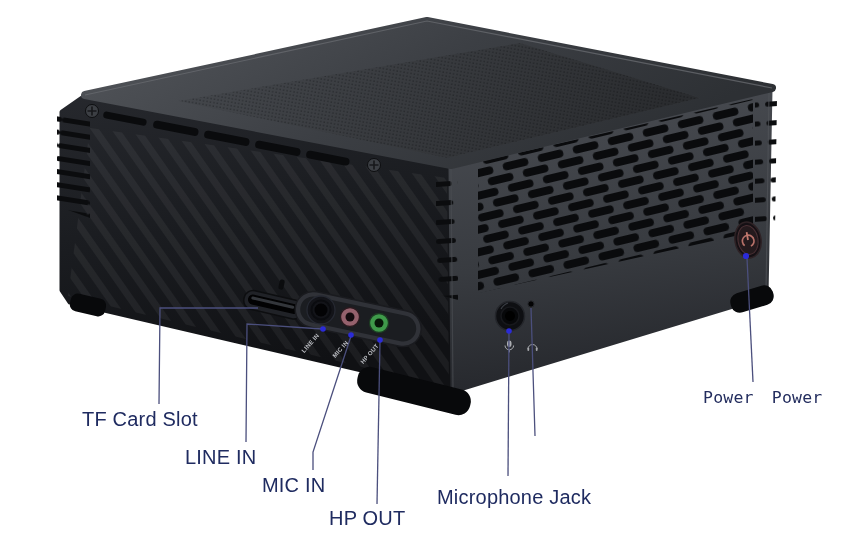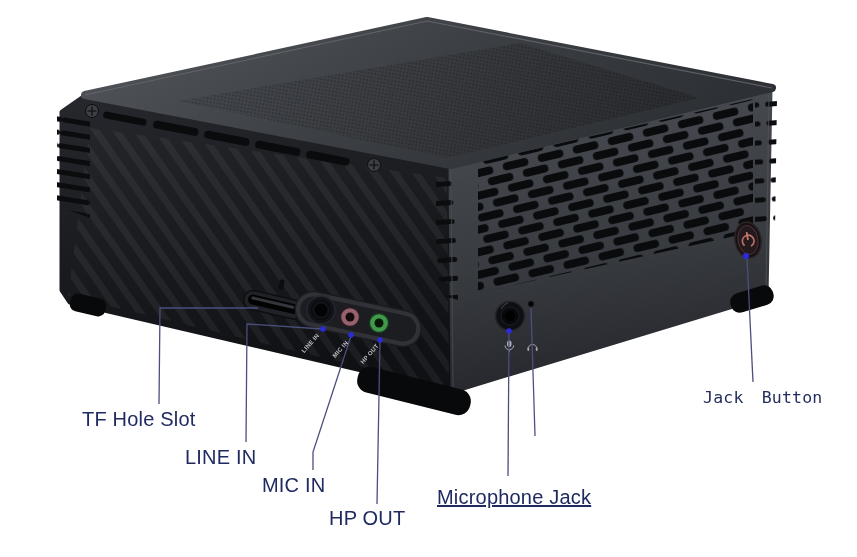--- a/index.html
+++ b/index.html
@@ -196,20 +196,20 @@
       <circle cx="380" cy="340" r="2.8"></circle>
       <circle cx="509" cy="331" r="2.8"></circle>
       <circle cx="746" cy="256" r="3.1"></circle>
     </g>
   </svg>
 
   <span class="port-marking" style="left:305px;top:348px;">LINE IN</span>
   <span class="port-marking" style="left:336px;top:353px;">MIC IN</span>
   <span class="port-marking" style="left:364px;top:359px;">HP OUT</span>
 
-  <div class="callout-label" style="left:82px;top:408px;">TF Hole Slot</div>
+  <div class="callout-label" style="left:82px;top:408px;">TF Card Slot</div>
   <div class="callout-label" style="left:185px;top:446px;">LINE IN</div>
   <div class="callout-label" style="left:262px;top:474px;">MIC IN</div>
   <div class="callout-label" style="left:329px;top:507px;">HP OUT</div>
-  <div class="callout-label" style="left:437px;top:486px;text-decoration:underline;">Microphone Jack</div>
-  <div class="callout-label mono" style="left:703px;top:388px;">Jack Button</div>
+  <div class="callout-label" style="left:437px;top:486px;">Microphone Jack</div>
+  <div class="callout-label mono" style="left:703px;top:388px;">Power Power</div>
 
 </div>
 
 </body></html>

